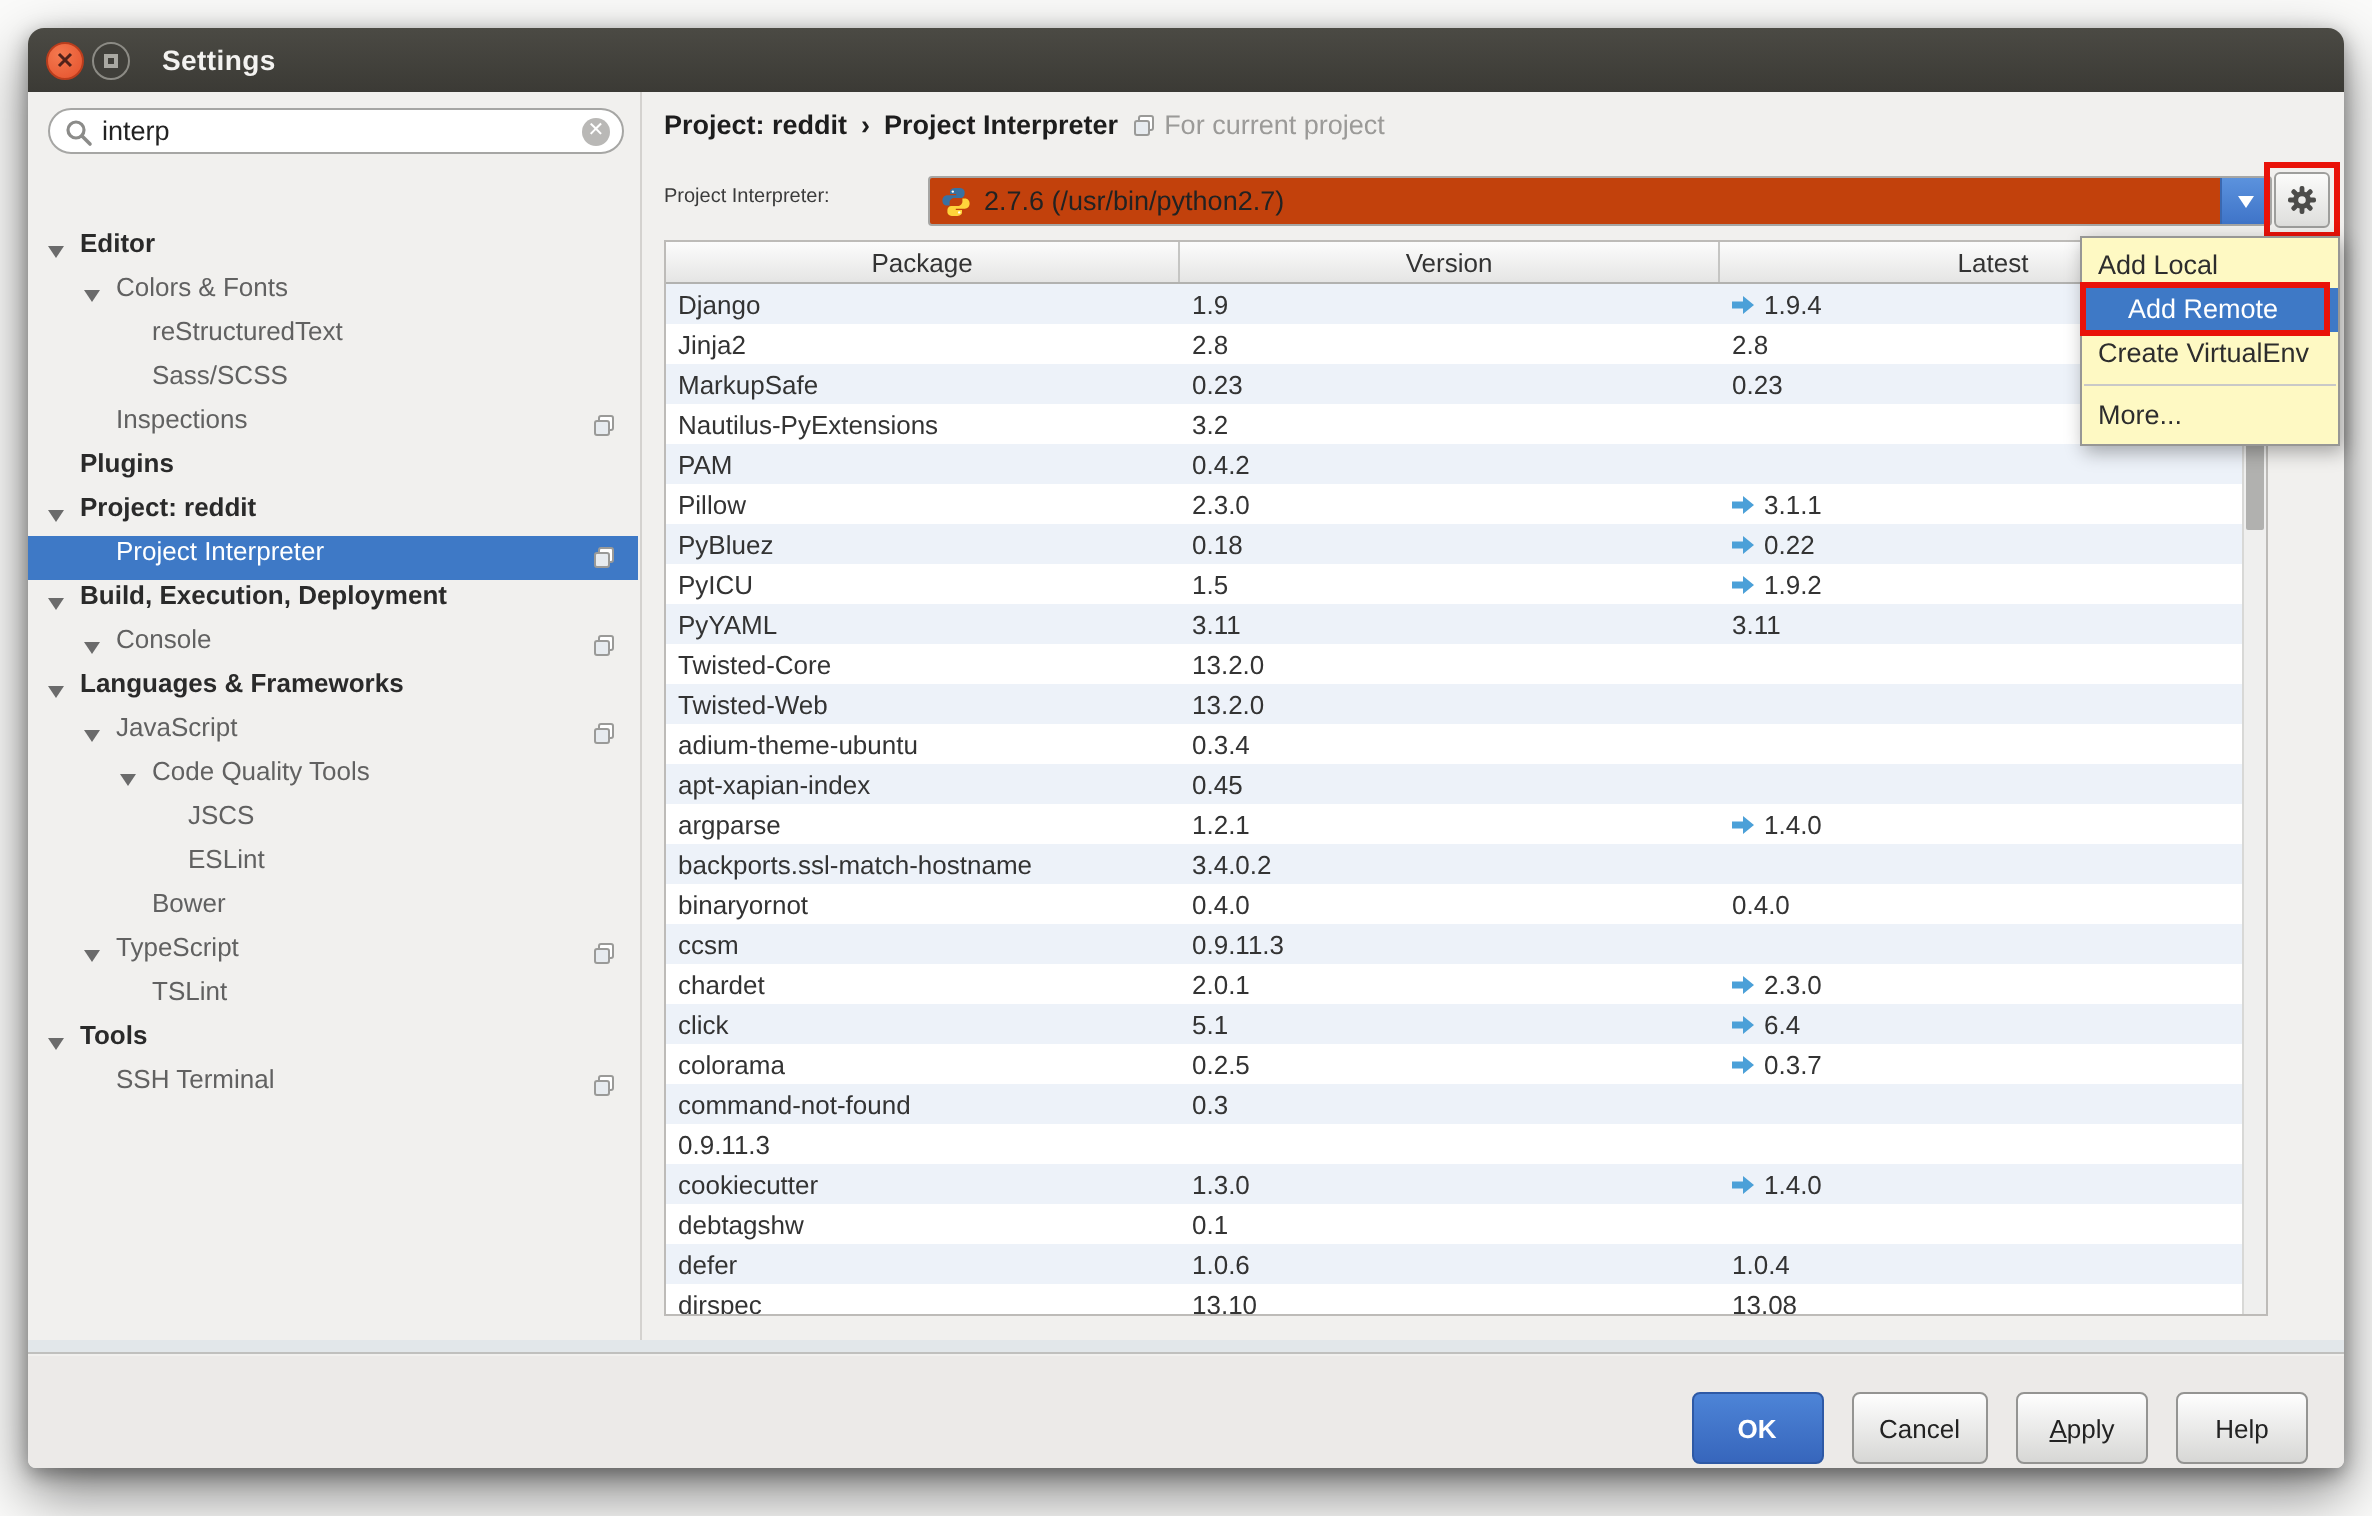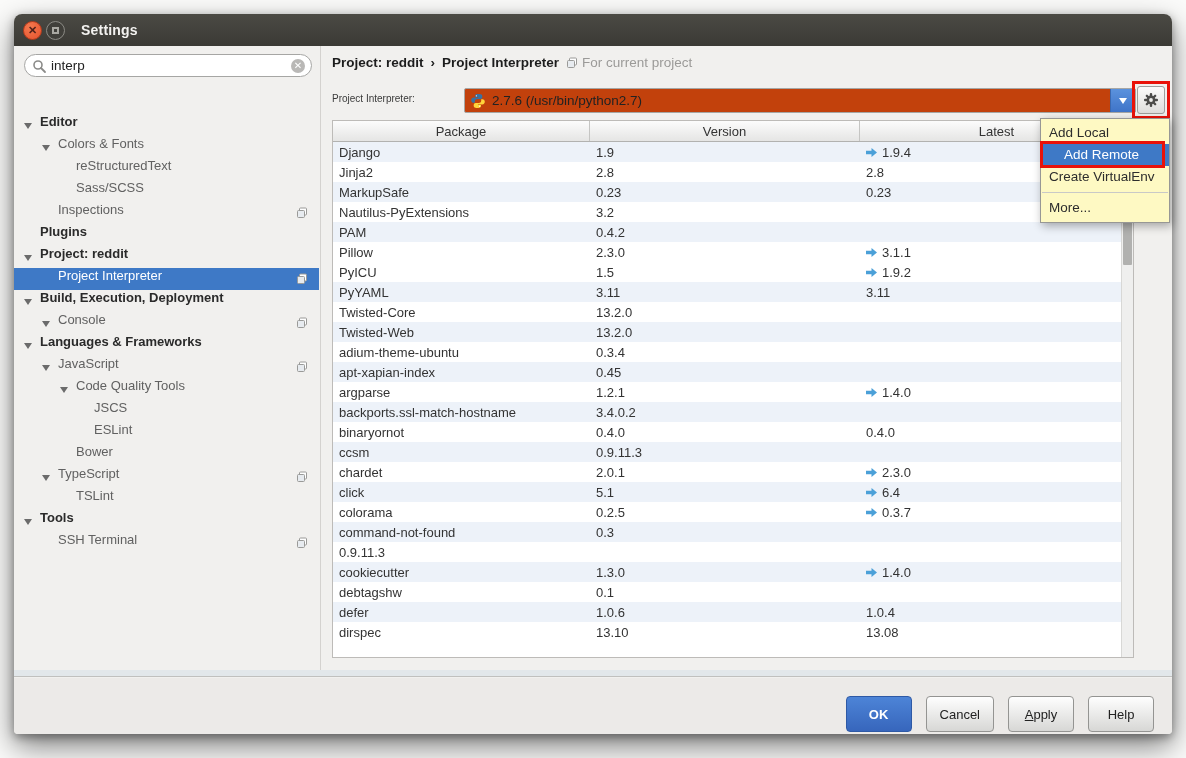--- a/index.html
+++ b/index.html
@@ -322,20 +322,32 @@
             <div class="td c1">2.3.0</div>
             <div class="td c2">
               <span style="display: flex;">
                 <svg width="11" height="9" viewBox="0 0 11 9">
                   <path fill="#4ba0d8" d="M0 2.8h5.5V0L11 4.5 5.5 9V6.2H0z"></path>
                 </svg>
               </span>
               <span>3.1.1</span>
             </div>
           </div>
+          <div class="tr alt">
+            <div class="td c0">PyBluez</div>
+            <div class="td c1">0.18</div>
+            <div class="td c2">
+              <span style="display: flex;">
+                <svg width="11" height="9" viewBox="0 0 11 9">
+                  <path fill="#4ba0d8" d="M0 2.8h5.5V0L11 4.5 5.5 9V6.2H0z"></path>
+                </svg>
+              </span>
+              <span>0.22</span>
+            </div>
+          </div>
           <div class="tr">
             <div class="td c0">PyICU</div>
             <div class="td c1">1.5</div>
             <div class="td c2">
               <span style="display: flex;">
                 <svg width="11" height="9" viewBox="0 0 11 9">
                   <path fill="#4ba0d8" d="M0 2.8h5.5V0L11 4.5 5.5 9V6.2H0z"></path>
                 </svg>
               </span>
               <span>1.9.2</span>

